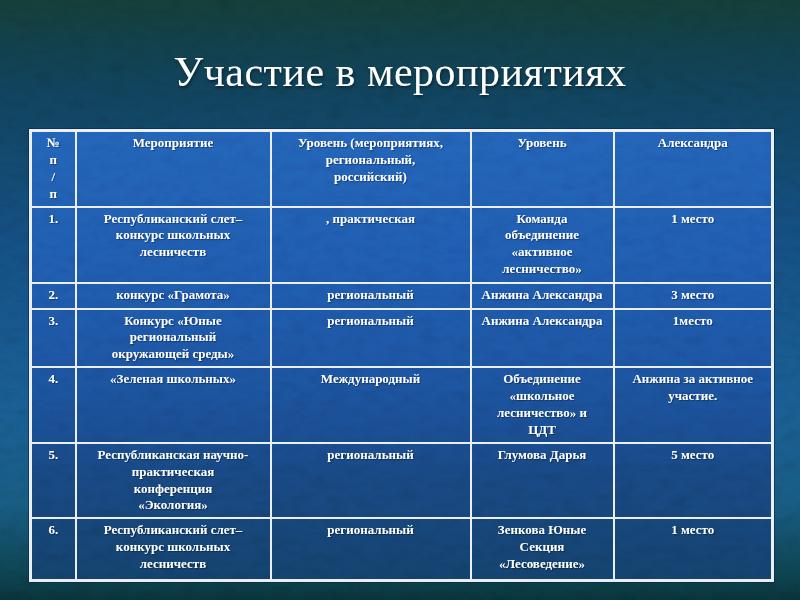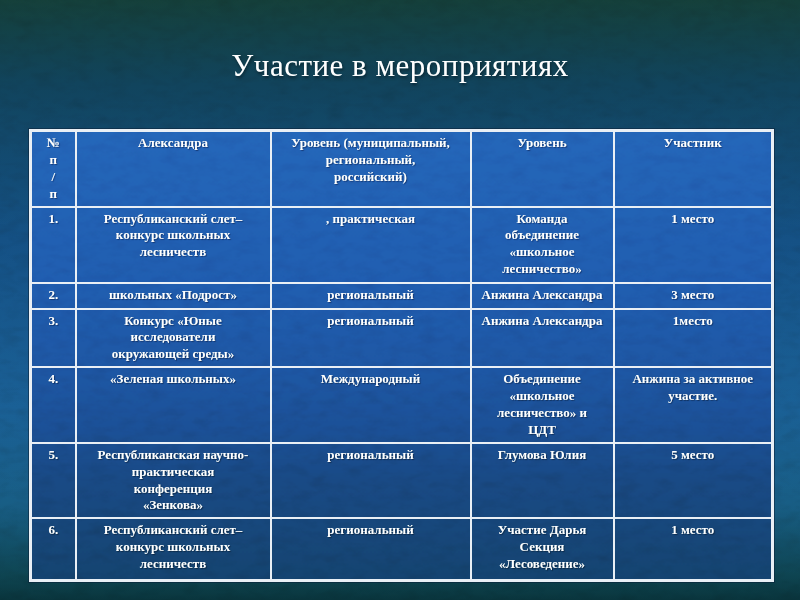--- a/index.html
+++ b/index.html
@@ -28,21 +28,21 @@
     opacity: 0.22;
     mix-blend-mode: overlay;
   }
   .slide-title {
     position: absolute;
     left: 0; top: 48px;
     width: 100%;
     z-index: 3;
     text-align: center;
     color: #ffffff;
-    font-size: 31px;
+    font-size: 42px;
     font-weight: normal;
     letter-spacing: 0.5px;
     text-shadow: 1px 2px 3px rgba(0,0,0,0.45);
   }
   table.events-table {
     position: absolute;
     left: 29px; top: 129px;
     z-index: 2;
     width: 742px;
     table-layout: fixed;
@@ -95,50 +95,50 @@
         <col class="c-level">
         <col class="c-participant">
         <col class="c-result">
     </colgroup>
     <tbody>
       <tr class="h-header">
         <th>№
 п
 /
 п</th>
-        <th>Александра</th>
-        <th>Уровень (муниципальный,
+        <th>Мероприятие</th>
+        <th>Уровень (мероприятиях,
 региональный,
 российский)</th>
         <th>Уровень</th>
-        <th>Участник</th>
+        <th>Александра</th>
       </tr>
       <tr class="h-r1">
         <td>1.</td>
         <td>Республиканский слет–
 конкурс школьных
 лесничеств</td>
         <td>, практическая</td>
         <td>Команда
 объединение
-«школьное
+«активное
 лесничество»</td>
         <td>1 место</td>
       </tr>
       <tr class="h-r2">
         <td>2.</td>
-        <td>школьных «Подрост»</td>
+        <td>конкурс «Грамота»</td>
         <td>региональный</td>
         <td>Анжина Александра</td>
         <td>3 место</td>
       </tr>
       <tr class="h-r3">
         <td>3.</td>
         <td>Конкурс «Юные
-исследователи
+региональный
 окружающей среды»</td>
         <td>региональный</td>
         <td>Анжина Александра</td>
         <td>1место</td>
       </tr>
       <tr class="h-r4">
         <td>4.</td>
         <td>«Зеленая школьных»</td>
         <td>Международный</td>
         <td>Объединение
@@ -146,32 +146,32 @@
 лесничество» и
 ЦДТ</td>
         <td>Анжина за активное
 участие.</td>
       </tr>
       <tr class="h-r5">
         <td>5.</td>
         <td>Республиканская научно-
 практическая
 конференция
-«Зенкова»</td>
+«Экология»</td>
         <td>региональный</td>
-        <td>Глумова Юлия</td>
+        <td>Глумова Дарья</td>
         <td>5 место</td>
       </tr>
       <tr class="h-r6">
         <td>6.</td>
         <td>Республиканский слет–
 конкурс школьных
 лесничеств</td>
         <td>региональный</td>
-        <td>Участие Дарья
+        <td>Зенкова Юные
 Секция
 «Лесоведение»</td>
         <td>1 место</td>
       </tr>
     </tbody>
   </table>
 
   <svg class="noise-overlay" width="800" height="600" xmlns="http://www.w3.org/2000/svg">
     <defs>
       <filter id="slideNoise" x="0" y="0" width="100%" height="100%">

